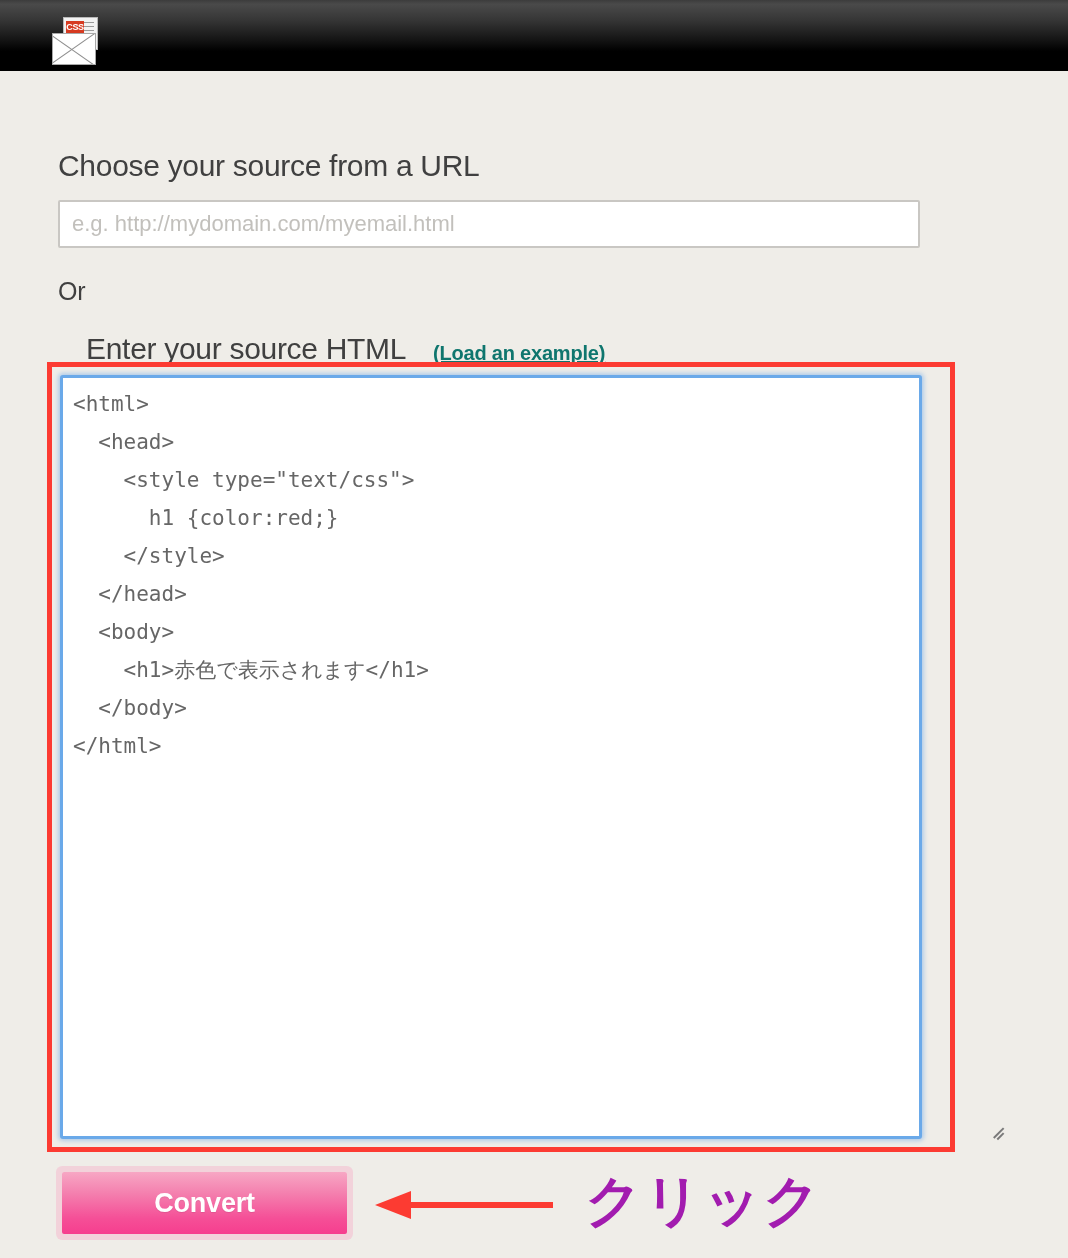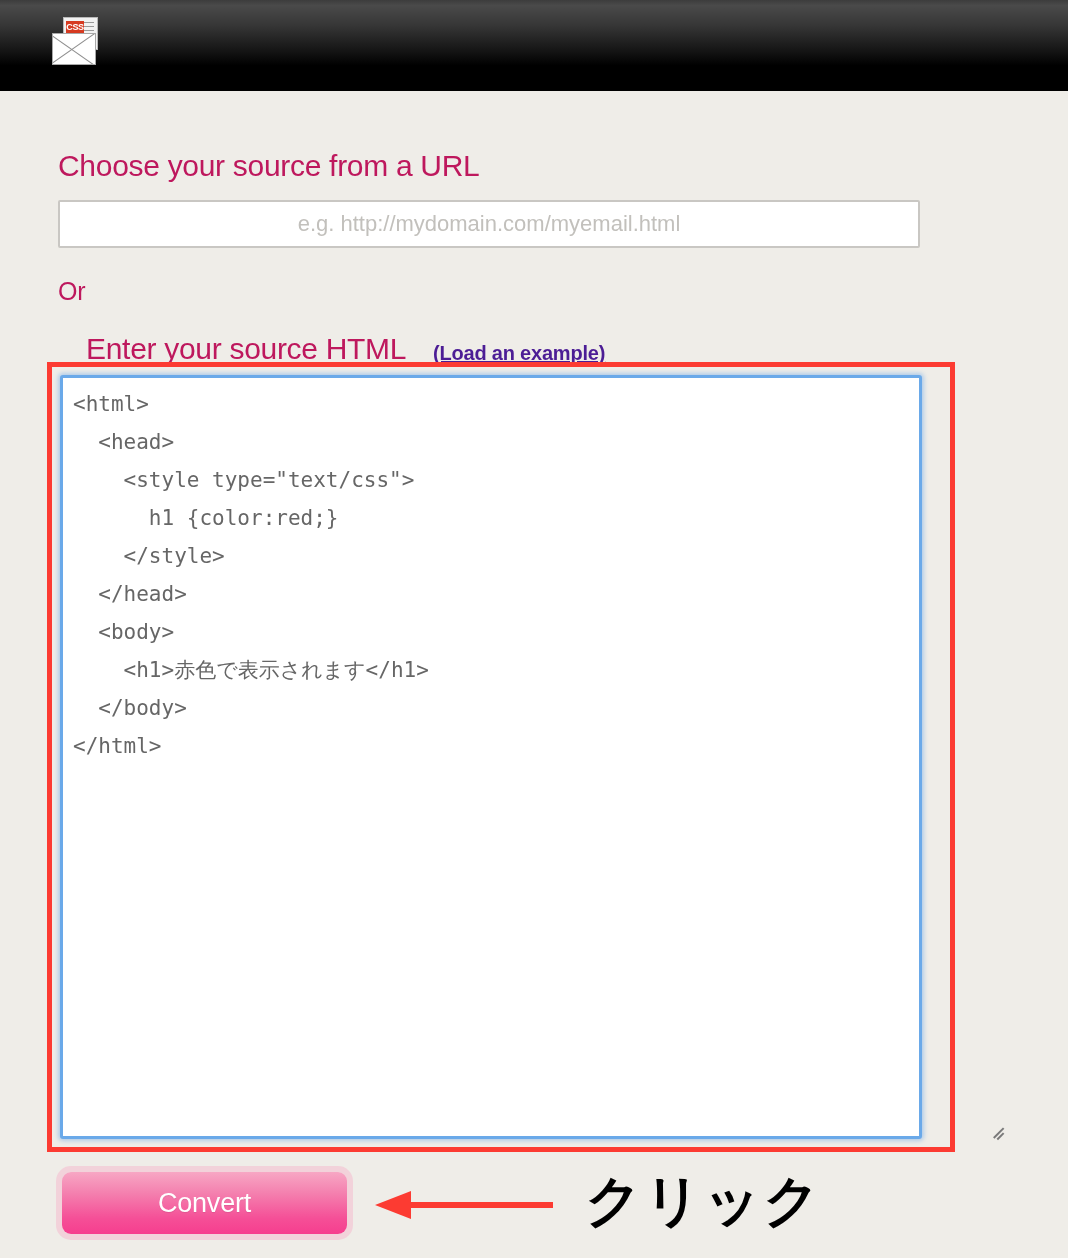--- a/index.html
+++ b/index.html
@@ -13,21 +13,21 @@
     font-family: "Liberation Sans", sans-serif;
     overflow: hidden;
     position: relative;
   }
 
   
   .site-header {
     position: absolute;
     left: 0; top: 0;
     width: 1068px;
-    height: 91px;
+    height: 71px;
     background: linear-gradient(to bottom,
         #3c3c3c 0%,
         #4a4a4a 6%,
         #363636 28%,
         #121212 58%,
         #000000 72%,
         #000000 100%);
     overflow: hidden;
   }
   .header-inner {
@@ -130,35 +130,35 @@
   
   .content {
     position: absolute;
     left: 0;
     top: 87px;
     width: 1068px;
   }
 
   .field-label {
     position: absolute;
-    color: #be185d;
+    color: #404040;
     font-size: 30px;
     font-weight: normal;
     letter-spacing: -0.3px;
     white-space: nowrap;
   }
   #label-url  { left: 58px; top: 62px; }
   #label-or   { left: 58px; top: 190px; font-size: 25px; font-weight: normal; }
   #label-html { left: 58px; top: 245px; margin-left: 28px; }
 
   .example-link {
     position: absolute;
     left: 433px;
     top: 255px;
-    color: #4c1d95;
+    color: #0f766e;
     font-size: 20px;
     font-weight: bold;
     text-decoration: underline;
     letter-spacing: -0.2px;
     white-space: nowrap;
     cursor: pointer;
   }
 
   .url-input {
     position: absolute;
@@ -168,21 +168,20 @@
     height: 48px;
     box-sizing: border-box;
     background: #ffffff;
     border: 2px solid #c9c7c3;
     border-radius: 2px;
     font-size: 22px;
     color: #3a3a3a;
     padding: 0 12px;
     font-family: "Liberation Sans", sans-serif;
     outline: none;
-    text-align: center;
   }
   .url-input::placeholder {
     color: #c2c0bc;
   }
 
   
   .annotation-box {
     position: absolute;
     left: 47px;
     top: 275px;
@@ -241,26 +240,26 @@
   .resize-grip span.g2 { bottom: -2px; width: 9px;  }
 
   
   .convert-button {
     position: absolute;
     left: 62px;
     top: 1085px;
     width: 285px;
     height: 62px;
     border: none;
-    border-radius: 9px;
+    border-radius: 2px;
     background: linear-gradient(to bottom, #f7a7c4 0%, #f47fae 35%, #f54f97 75%, #f63e8e 100%);
     color: #ffffff;
     font-family: "Liberation Sans", sans-serif;
     font-size: 27px;
-    font-weight: normal;
+    font-weight: bold;
     letter-spacing: -0.2px;
     box-shadow: 0 0 0 6px rgba(247,177,201,0.45);
     cursor: pointer;
     text-shadow: 0 1px 1px rgba(0,0,0,0.08);
   }
 
   
   .arrow-annotation {
     position: absolute;
     left: 375px;
@@ -283,21 +282,21 @@
     width: 0;
     height: 0;
     border-top: 14px solid transparent;
     border-bottom: 14px solid transparent;
     border-right: 36px solid #fc3b32;
   }
   .click-text {
     position: absolute;
     left: 585px;
     top: 1077px;
-    color: #000000;
+    color: #a21caf;
     font-family: "DejaVu Sans", sans-serif;
     font-size: 56px;
     font-weight: bold;
     letter-spacing: 2px;
     white-space: nowrap;
   }
 </style>
 </head>
 <body>
 

